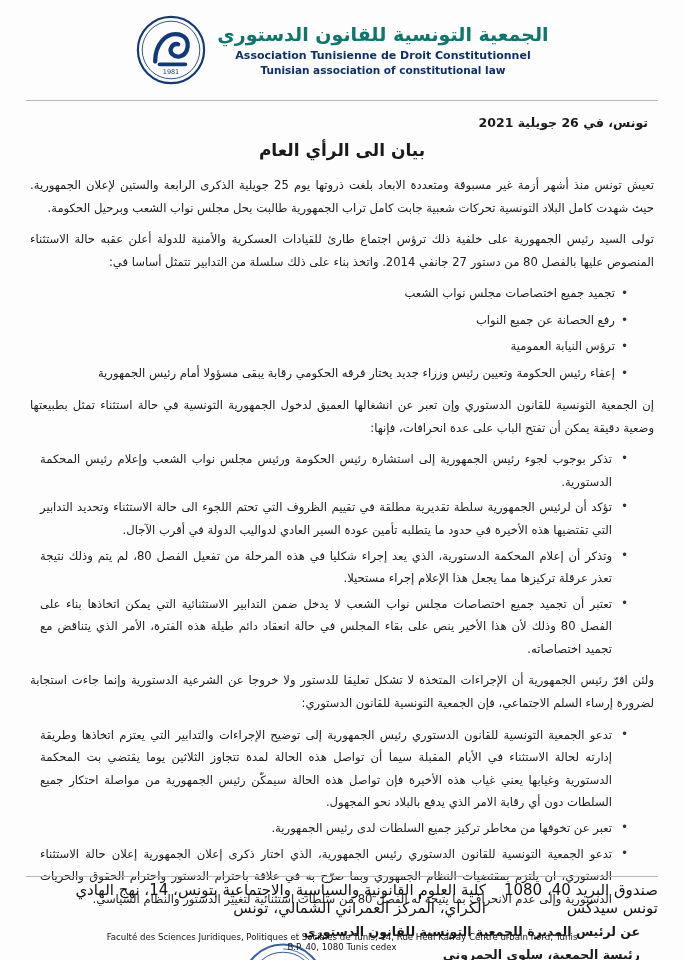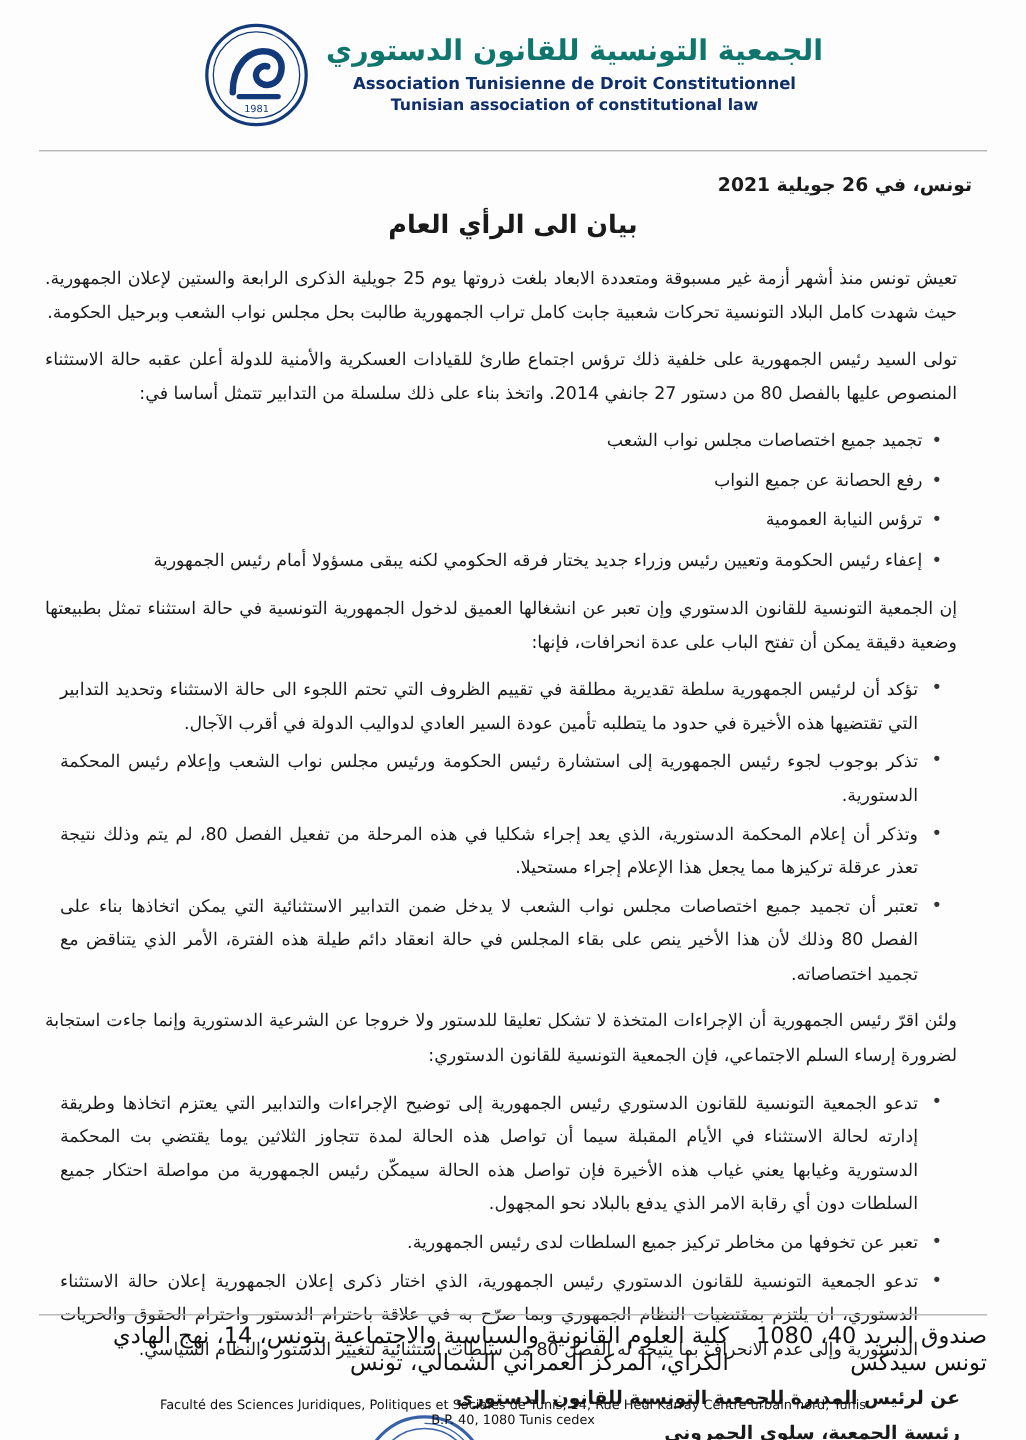--- a/index.html
+++ b/index.html
@@ -88,21 +88,21 @@
     font-size: 17px;
     font-weight: bold;
     margin: 2px 0 14px 0;
     letter-spacing: 0.3px;
   }
   p.para {
     font-size: 11.6px;
     line-height: 1.95;
     text-align: justify;
     text-justify: inter-word;
-    margin: 0 16px 9px 0;
+    margin: 0 0 9px 0;
     direction: rtl;
   }
   ul.bullets {
     list-style: none;
     margin: 0 0 9px 0;
     padding: 0 26px 0 10px;
   }
   ul.bullets li {
     font-size: 11.6px;
     line-height: 1.95;
@@ -215,28 +215,28 @@
 
     <div class="doc-title">بيان الى الرأي العام</div>
 
     <p class="para">تعيش تونس منذ أشهر أزمة غير مسبوقة ومتعددة الابعاد بلغت ذروتها يوم 25 جويلية الذكرى الرابعة والستين لإعلان الجمهورية. حيث شهدت كامل البلاد التونسية تحركات شعبية جابت كامل تراب الجمهورية طالبت بحل مجلس نواب الشعب وبرحيل الحكومة.</p>
     <p class="para">تولى السيد رئيس الجمهورية على خلفية ذلك ترؤس اجتماع طارئ للقيادات العسكرية والأمنية للدولة أعلن عقبه حالة الاستثناء المنصوص عليها بالفصل 80 من دستور 27 جانفي 2014. واتخذ بناء على ذلك سلسلة من التدابير تتمثل أساسا في:</p>
 
     <ul class="bullets centered">
       <li>تجميد جميع اختصاصات مجلس نواب الشعب</li>
       <li>رفع الحصانة عن جميع النواب</li>
       <li>ترؤس النيابة العمومية</li>
-      <li>إعفاء رئيس الحكومة وتعيين رئيس وزراء جديد يختار فرقه الحكومي لكنه يبقى مسؤولا أمام رئيس الجمهورية</li>
+      <li>إعفاء رئيس الحكومة وتعيين رئيس وزراء جديد يختار فرقه الحكومي رقابة يبقى مسؤولا أمام رئيس الجمهورية</li>
     </ul>
 
     <p class="para">إن الجمعية التونسية للقانون الدستوري وإن تعبر عن انشغالها العميق لدخول الجمهورية التونسية في حالة استثناء تمثل بطبيعتها وضعية دقيقة يمكن أن تفتح الباب على عدة انحرافات، فإنها:</p>
 
     <ul class="bullets">
+      <li>تذكر بوجوب لجوء رئيس الجمهورية إلى استشارة رئيس الحكومة ورئيس مجلس نواب الشعب وإعلام رئيس المحكمة الدستورية.</li>
       <li>تؤكد أن لرئيس الجمهورية سلطة تقديرية مطلقة في تقييم الظروف التي تحتم اللجوء الى حالة الاستثناء وتحديد التدابير التي تقتضيها هذه الأخيرة في حدود ما يتطلبه تأمين عودة السير العادي لدواليب الدولة في أقرب الآجال.</li>
-      <li>تذكر بوجوب لجوء رئيس الجمهورية إلى استشارة رئيس الحكومة ورئيس مجلس نواب الشعب وإعلام رئيس المحكمة الدستورية.</li>
       <li>وتذكر أن إعلام المحكمة الدستورية، الذي يعد إجراء شكليا في هذه المرحلة من تفعيل الفصل 80، لم يتم وذلك نتيجة تعذر عرقلة تركيزها مما يجعل هذا الإعلام إجراء مستحيلا.</li>
       <li>تعتبر أن تجميد جميع اختصاصات مجلس نواب الشعب لا يدخل ضمن التدابير الاستثنائية التي يمكن اتخاذها بناء على الفصل 80 وذلك لأن هذا الأخير ينص على بقاء المجلس في حالة انعقاد دائم طيلة هذه الفترة، الأمر الذي يتناقض مع تجميد اختصاصاته.</li>
     </ul>
 
     <p class="para">ولئن اقرّ رئيس الجمهورية أن الإجراءات المتخذة لا تشكل تعليقا للدستور ولا خروجا عن الشرعية الدستورية وإنما جاءت استجابة لضرورة إرساء السلم الاجتماعي، فإن الجمعية التونسية للقانون الدستوري:</p>
 
     <ul class="bullets">
       <li>تدعو الجمعية التونسية للقانون الدستوري رئيس الجمهورية إلى توضيح الإجراءات والتدابير التي يعتزم اتخاذها وطريقة إدارته لحالة الاستثناء في الأيام المقبلة سيما أن تواصل هذه الحالة لمدة تتجاوز الثلاثين يوما يقتضي بت المحكمة الدستورية وغيابها يعني غياب هذه الأخيرة فإن تواصل هذه الحالة سيمكّن رئيس الجمهورية من مواصلة احتكار جميع السلطات دون أي رقابة الامر الذي يدفع بالبلاد نحو المجهول.</li>
       <li>تعبر عن تخوفها من مخاطر تركيز جميع السلطات لدى رئيس الجمهورية.</li>
       <li>تدعو الجمعية التونسية للقانون الدستوري رئيس الجمهورية، الذي اختار ذكرى إعلان الجمهورية إعلان حالة الاستثناء الدستوري، ان يلتزم بمقتضيات النظام الجمهوري وبما صرّح به في علاقة باحترام الدستور واحترام الحقوق والحريات الدستورية وإلى عدم الانحراف بما يتيحه له الفصل 80 من سلطات استثنائية لتغيير الدستور والنظام السياسي.</li>

